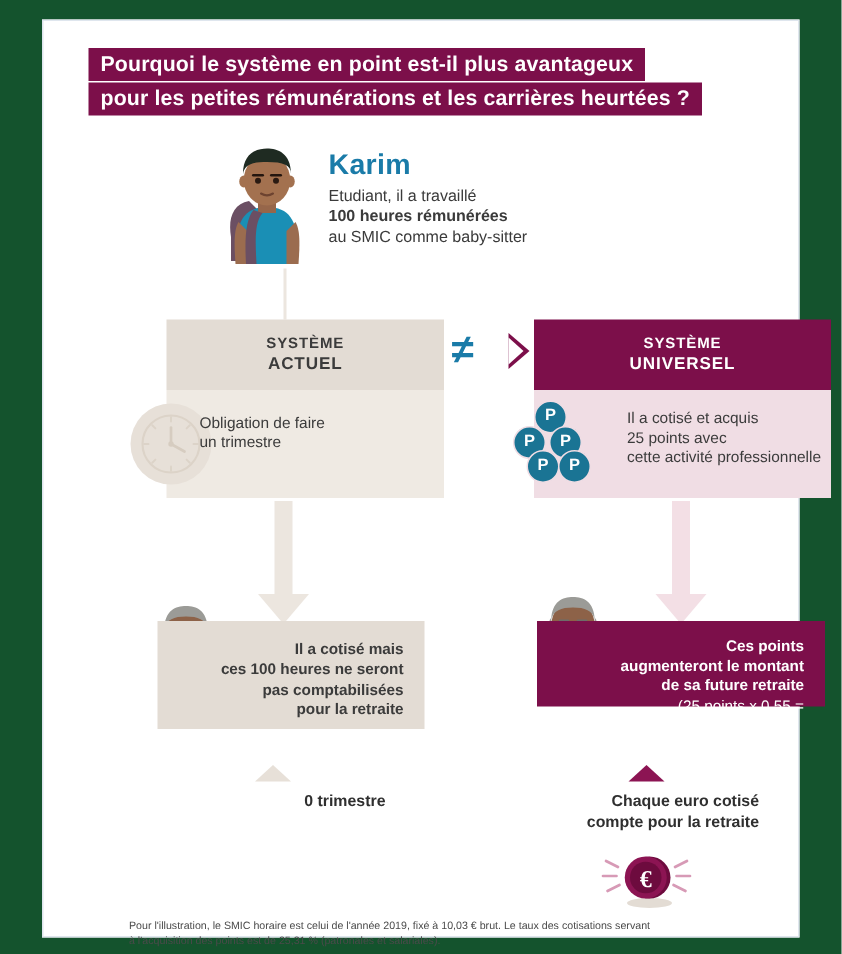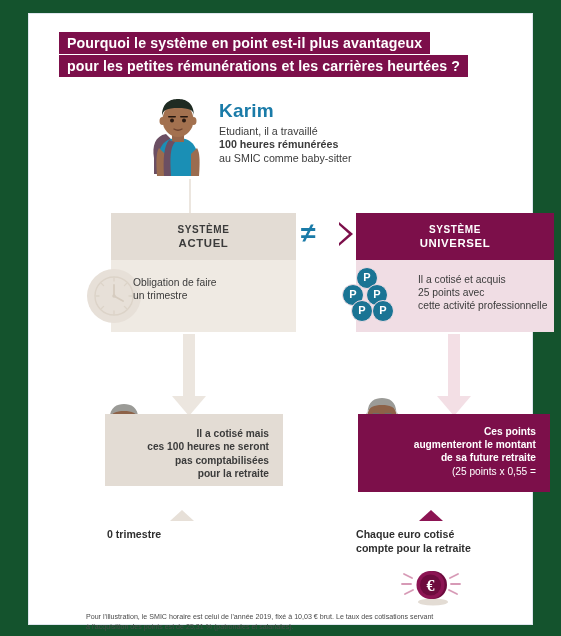--- a/index.html
+++ b/index.html
@@ -112,41 +112,41 @@
     border-left:17px solid transparent;border-right:17px solid transparent;
   }
   .bigarrow.pink .stem{background:#f3dfe5;}
 
   
   .low-left{
     position:absolute;left:76px;top:400px;width:178px;height:72px;
     background:#e3dcd4;
   }
   .low-right{
-    position:absolute;left:329px;top:400px;width:192px;height:78px;
+    position:absolute;left:329px;top:400px;width:192px;height:57px;
     background:#7c0f4a;
   }
   .low-txt{
     position:absolute;right:14px;top:13px;width:158px;text-align:right;
     color:#3b3b3b;font-size:10.2px;font-weight:bold;line-height:13.4px;
   }
   .low-right .low-txt{color:#ffffff;width:172px;top:11px;line-height:13.2px;}
   .low-right .low-txt .thin{font-weight:normal;}
 
   .avatar-old{position:absolute;width:46px;height:52px;}
   .old-l{left:72px;top:386px;}
   .old-r{left:330px;top:380px;}
 
   
   .uptri{
     position:absolute;width:0;height:0;
     border-left:12px solid transparent;border-right:12px solid transparent;
   }
   .result{
-    position:absolute;text-align:left;color:#2f2f2f;
+    position:absolute;text-align:right;color:#2f2f2f;
     font-weight:bold;font-size:10.6px;line-height:13.6px;
   }
 
   
   .coin{position:absolute;left:371px;top:550px;width:62px;height:44px;}
 
   
   .footnote{
     position:absolute;left:57px;top:598px;width:450px;
     color:#4a4a4a;font-size:7.1px;line-height:10.2px;

